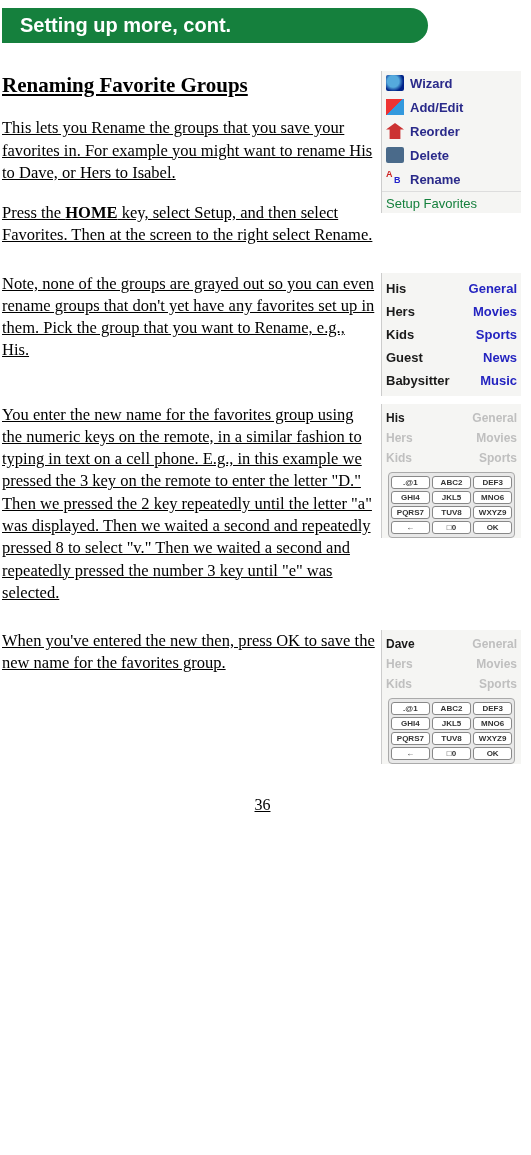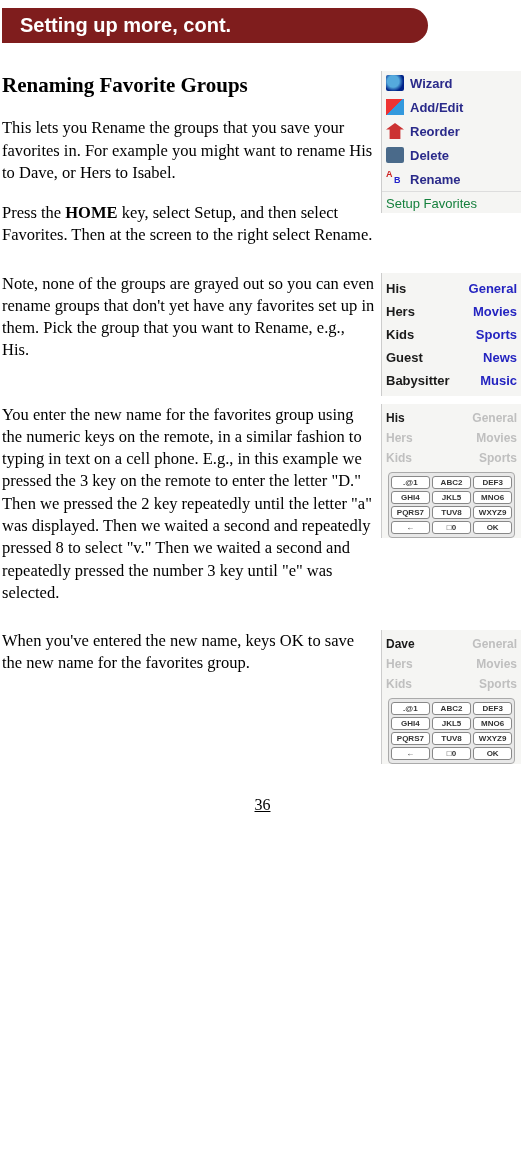--- a/index.html
+++ b/index.html
@@ -7,21 +7,21 @@
     width: 531px;
     margin: 0;
     padding: 0;
     background: #fff;
     color: #000;
   }
   .page {
     padding: 8px 8px 8px 2px;
   }
   .header-bar {
-    background: #7f1d1d;
+    background: #15803d;
     color: #fff;
     font-family: Arial, Helvetica, sans-serif;
     font-weight: bold;
     font-size: 20px;
     padding: 6px 18px;
     border-radius: 0 20px 20px 0;
     width: 390px;
     margin-bottom: 28px;
   }
   .content {
@@ -31,20 +31,21 @@
     display: flex;
     flex-direction: row;
     align-items: flex-start;
     margin-bottom: 8px;
     gap: 6px;
   }
   .text-col {
     flex: 1 1 auto;
     font-size: 16.5px;
     line-height: 1.35;
+    text-decoration: underline;
   }
   .text-col h2 {
     font-size: 21px;
     font-weight: bold;
     margin: 0 0 18px 0;
   }
   .text-col p { margin: 0 0 18px 0; }
   .img-col {
     flex: 0 0 142px;
     width: 142px;
@@ -221,21 +222,21 @@
             <span>←</span>
             <span>□0</span>
             <span>OK</span>
           </div>
         </div>
       </div>
     </div>
 
     <div class="section">
       <div class="text-col">
-        <p>When you've entered the new name, keys OK to save the new name for the favorites group.</p>
+        <p>When you've entered the new then, press OK to save the new name for the favorites group.</p>
       </div>
       <div class="img-col">
         <div class="mock keyscreen">
           <div class="top">
             <div class="cell left">Dave</div>
             <div class="cell right">General</div>
             <div class="cell left dim">Hers</div>
             <div class="cell right">Movies</div>
             <div class="cell left dim">Kids</div>
             <div class="cell right">Sports</div>

